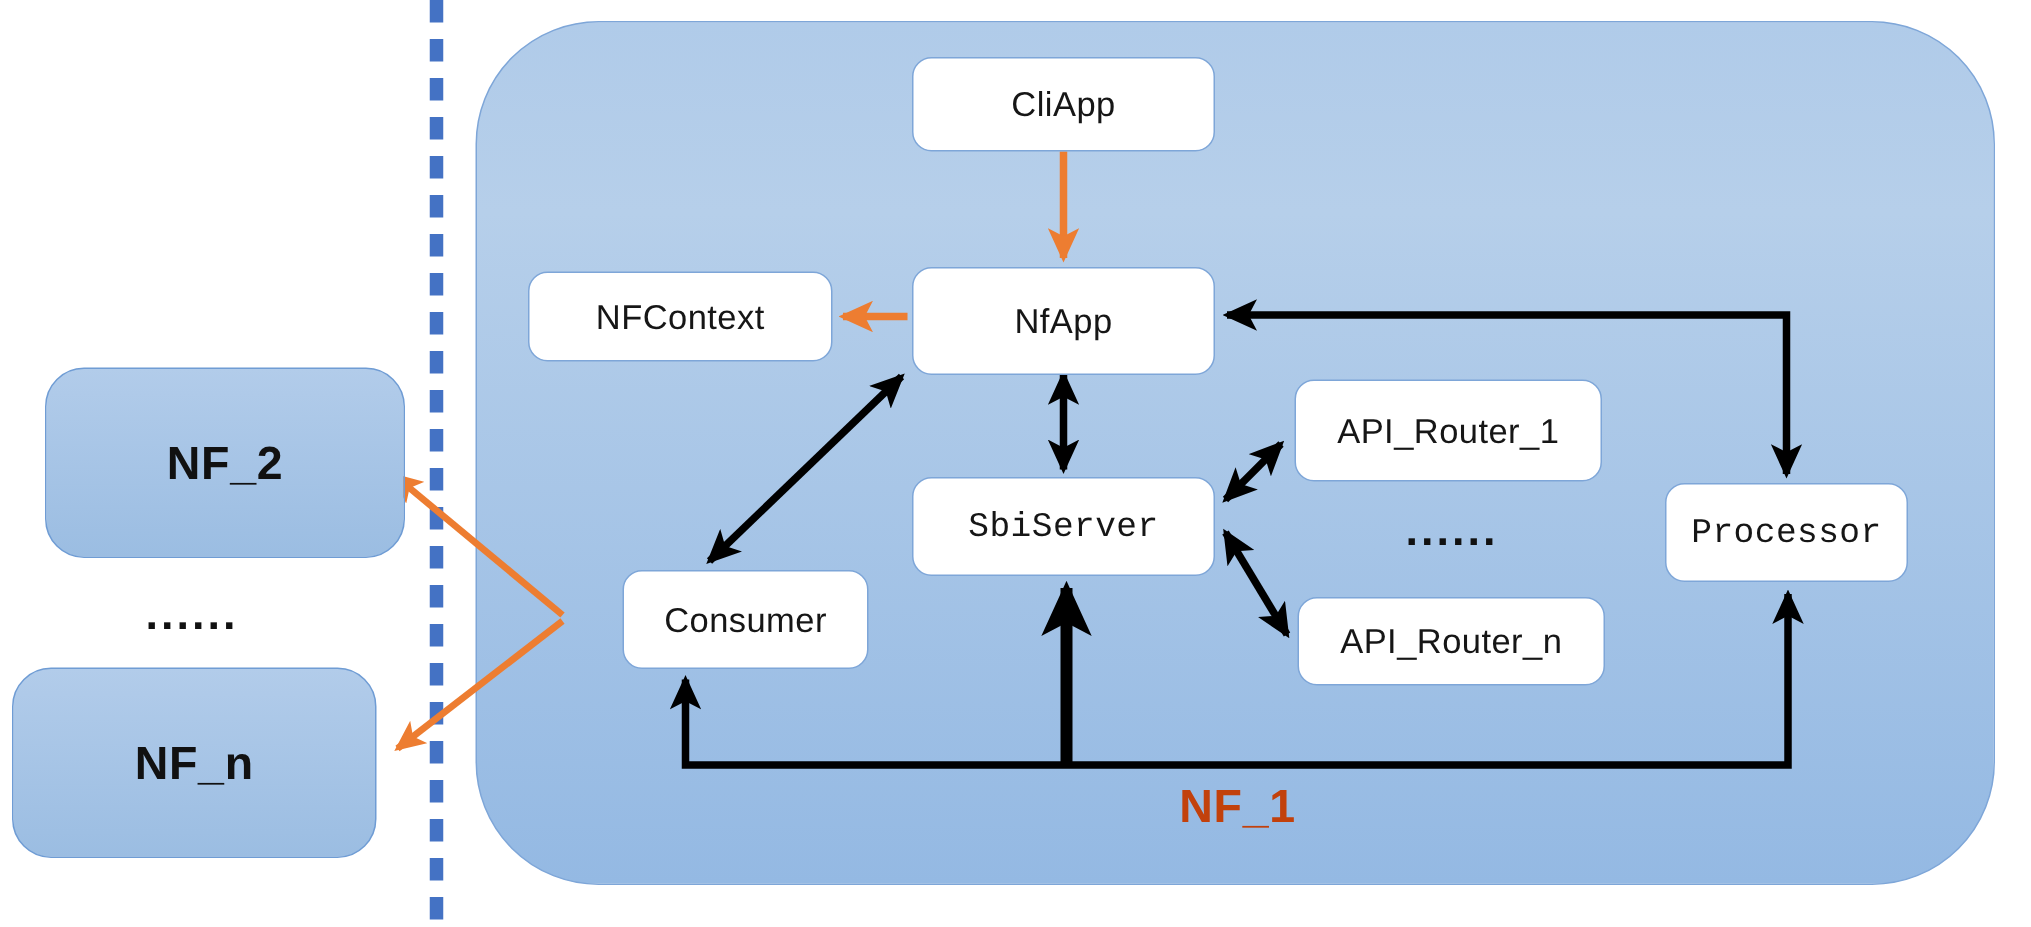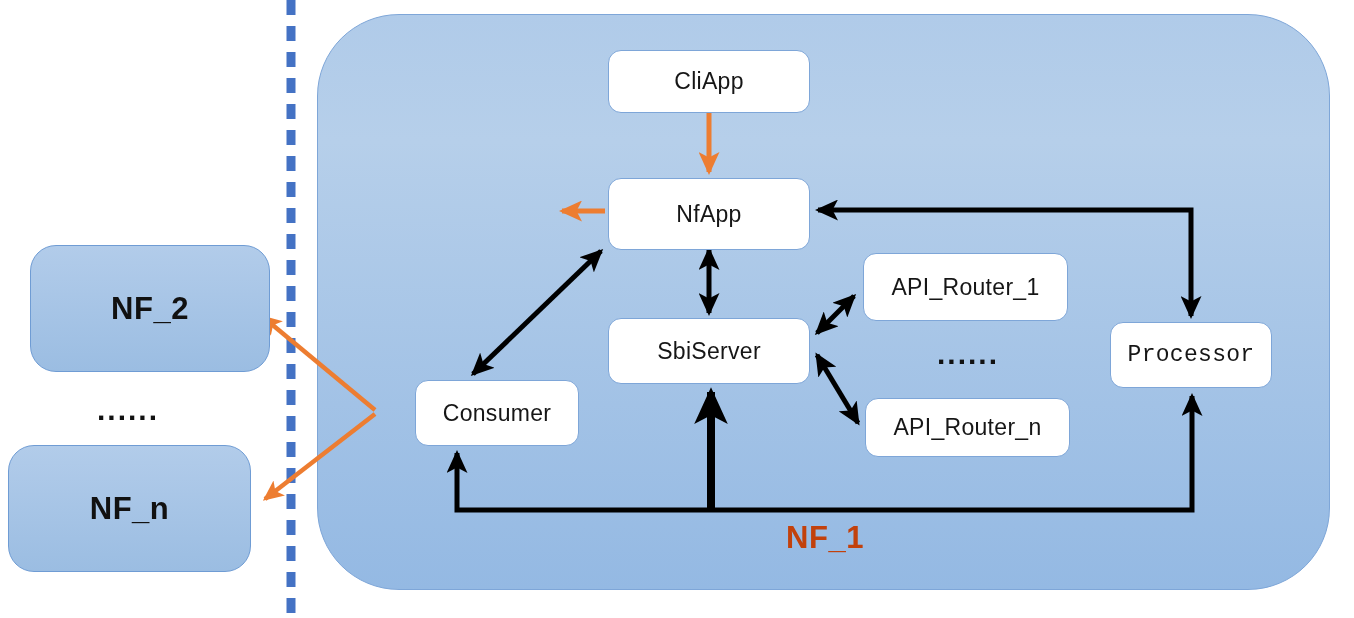--- a/index.html
+++ b/index.html
@@ -95,26 +95,27 @@
 
     <path d="M457,453 V510 H1192 V396" stroke="#000" stroke-width="5" fill="none" marker-start="url(#mB)" marker-end="url(#mB)"></path>
 
     <path d="M711,509 V392" stroke="#000" stroke-width="8" fill="none" marker-end="url(#mB)"></path>
 
     <path d="M375,410 L263,317" stroke="#ED7D31" stroke-width="4.5" fill="none" marker-end="url(#mO)"></path>
 
     <path d="M375,414 L265,499" stroke="#ED7D31" stroke-width="4.5" fill="none" marker-end="url(#mO)"></path>
   </svg>
 
-  <div class="node" style="left:608px;top:38px;width:202px;height:63px;margin-top:12px;">CliApp</div>
+  <div class="node" style="left:608px;top:38px;width:202px;height:63px;">CliApp</div>
 
   <div class="node" style="left:608px;top:178px;width:202px;height:72px;">NfApp</div>
 
+  <div class="node" style="left:352px;top:181px;width:203px;height:60px;">NFContext</div>
 
-  <div class="node" style="left:608px;top:318px;width:202px;height:66px;">SbiServer</div>
+  <div class="node" style="left:608px;top:318px;width:202px;height:66px;font-family:Liberation Mono, monospace;">SbiServer</div>
 
   <div class="node" style="left:863px;top:253px;width:205px;height:68px;">API_Router_1</div>
 
   <div class="node" style="left:865px;top:398px;width:205px;height:59px;">API_Router_n</div>
 
   <div class="node" style="left:1110px;top:322px;width:162px;height:66px;font-family:Liberation Mono, monospace;">Processor</div>
 
   <div class="node" style="left:375px;top:380px;width:164px;height:66px;margin-left:40px;">Consumer</div>
 
   <div class="dots" style="left:918px;top:336px;width:100px;height:36px;">......</div>

